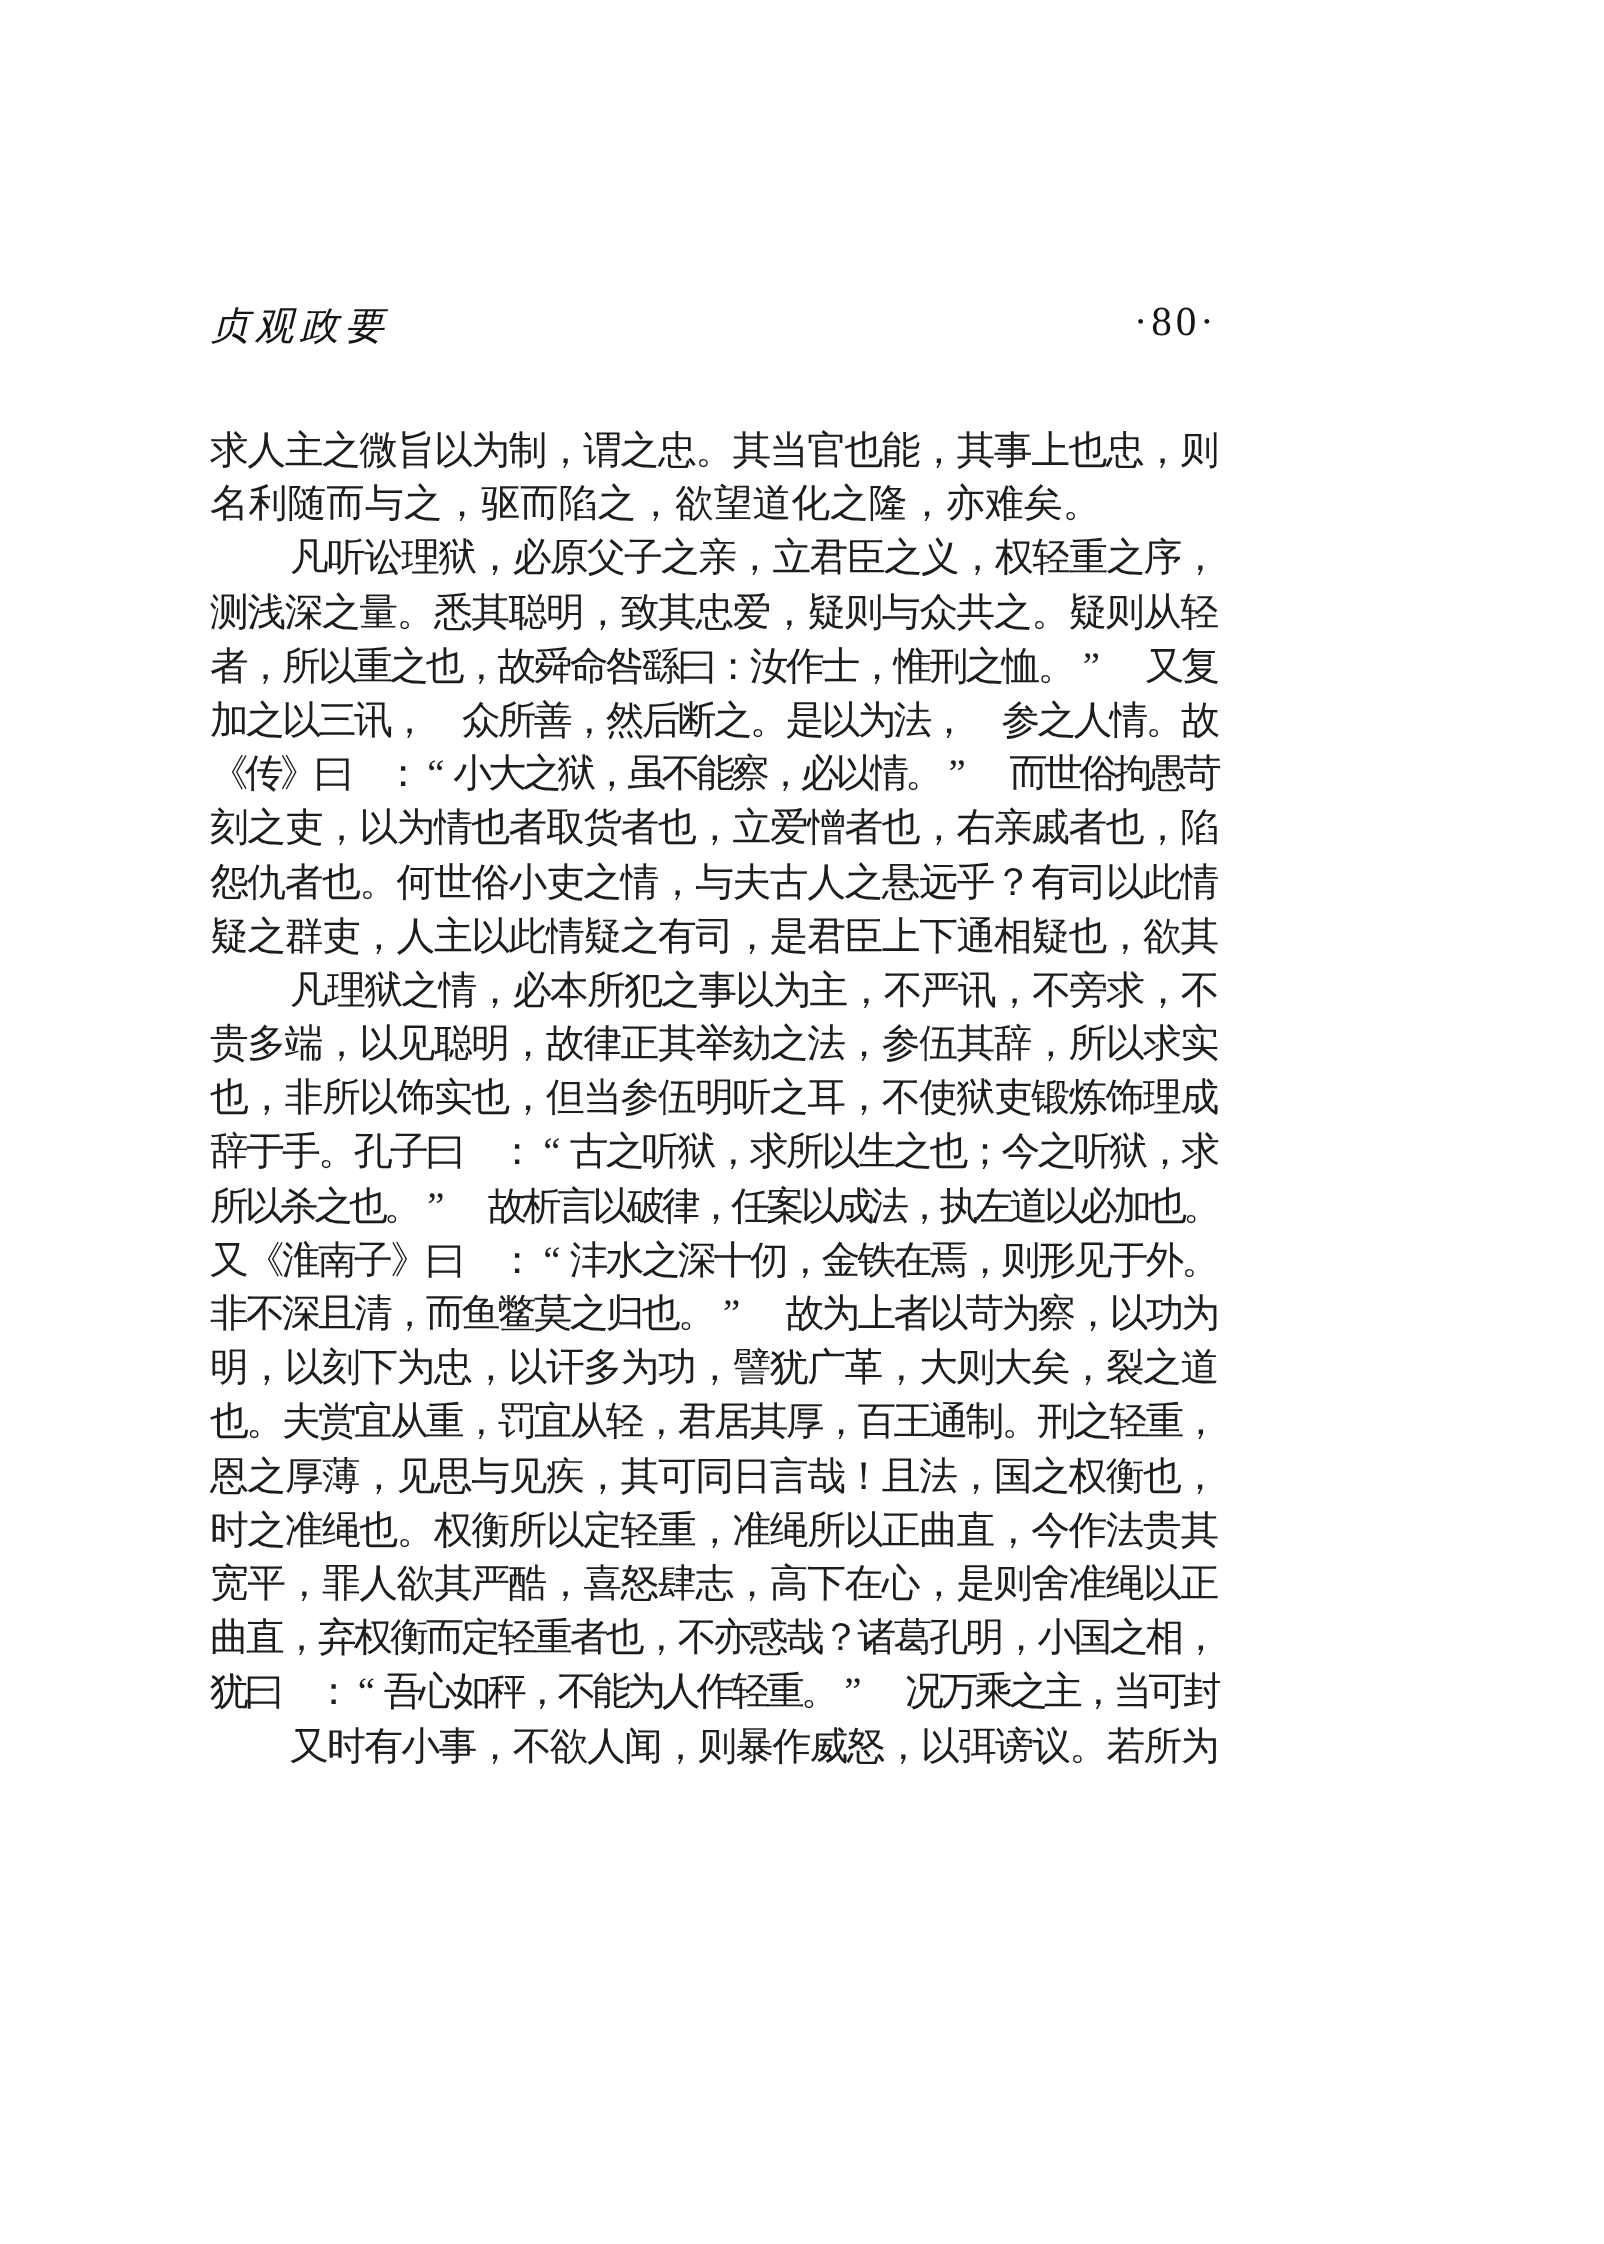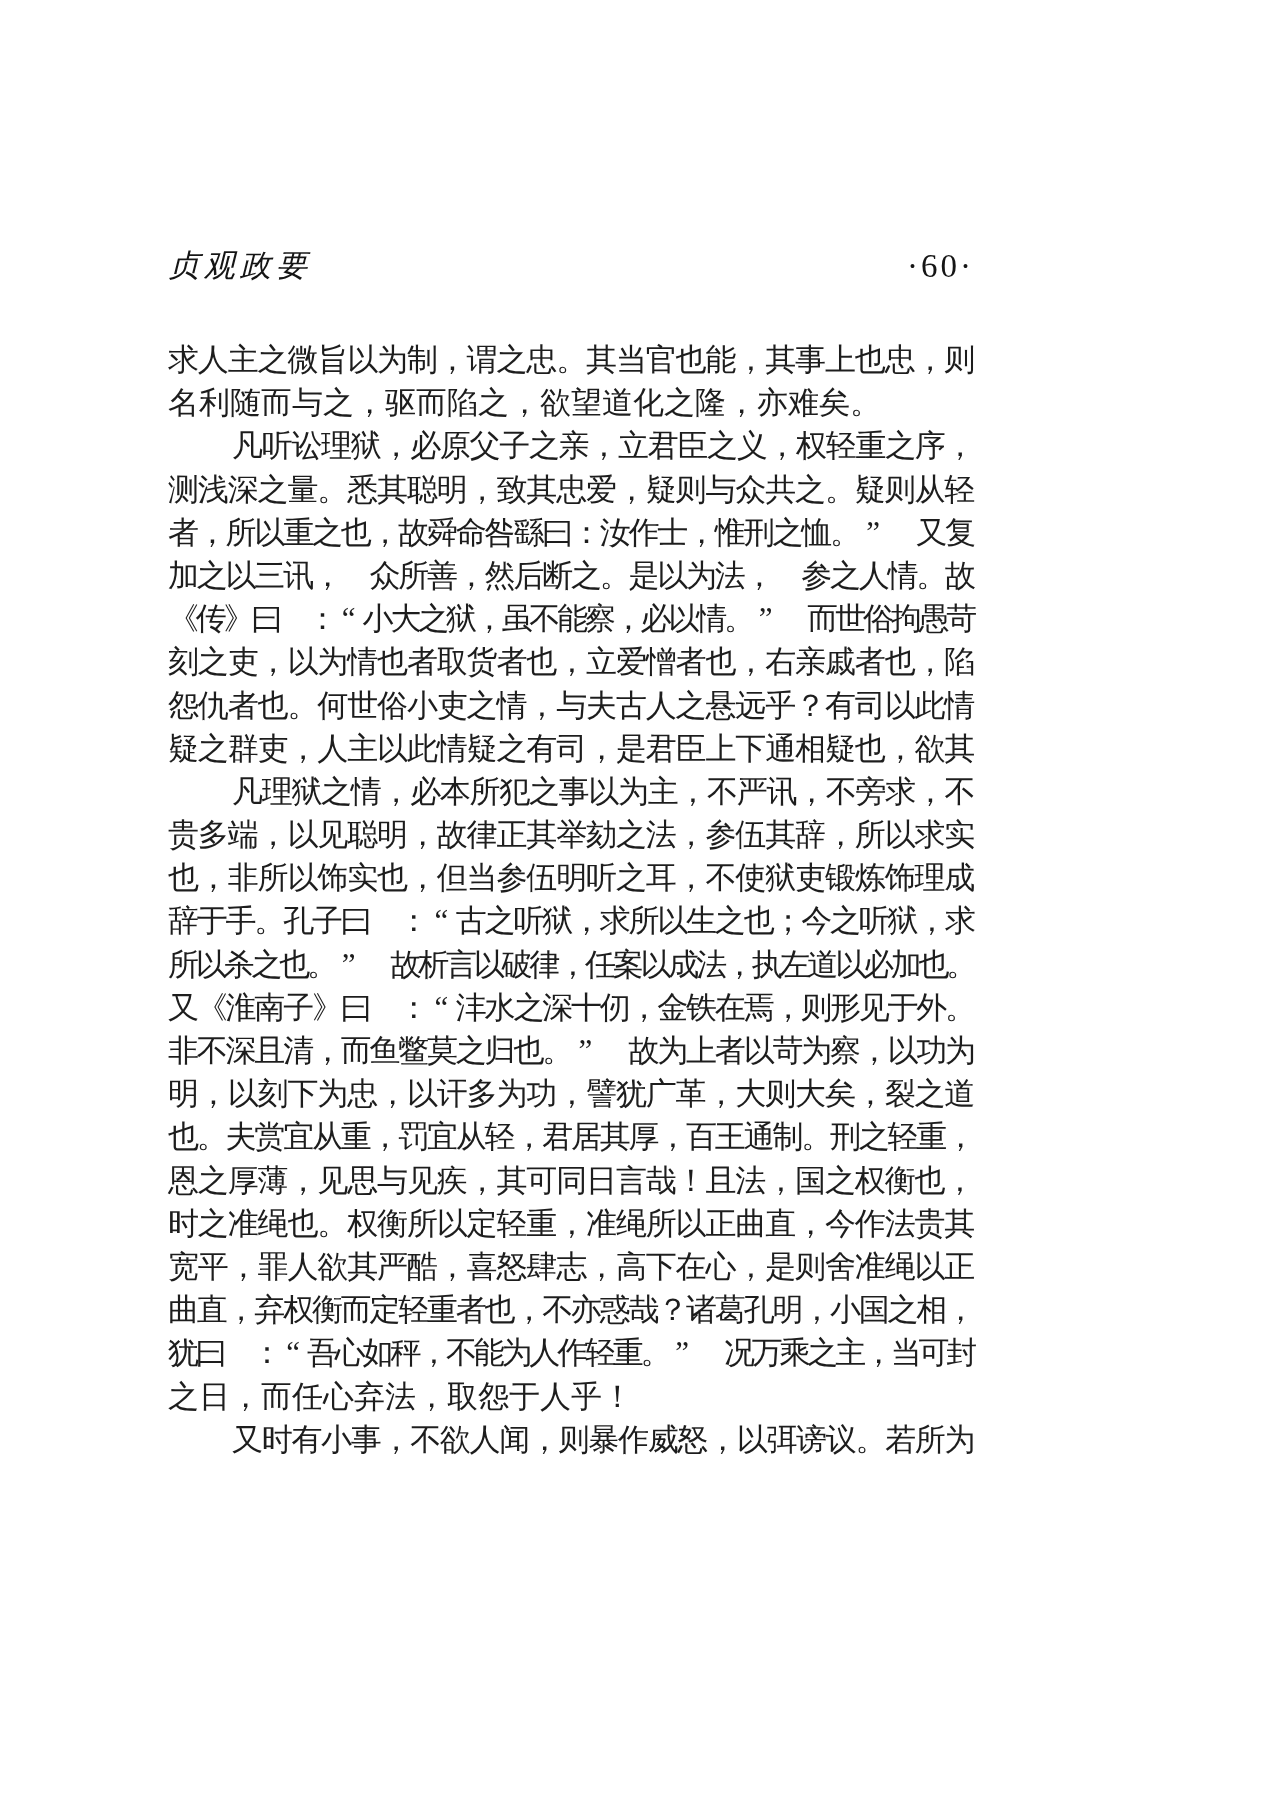--- a/index.html
+++ b/index.html
@@ -18,21 +18,21 @@
     background: #ffffff;
   }
   .header {
     position: absolute;
     left: 168px;
     top: 240px;
     width: 806px;
     height: 52px;
     display: flex;
     justify-content: space-between;
-    align-items: center;
+    align-items: flex-start;
   }
   .book-title {
     font-size: 31px;
     font-style: italic;
     letter-spacing: 5px;
     color: #151515;
   }
   .page-number {
     font-size: 33px;
     letter-spacing: 3px;
@@ -63,21 +63,21 @@
   }
   .line.indent.fill { padding-left: 64px; }
   .line.indent:not(.fill) { text-indent: 64px; }
 </style>
 </head>
 <body>
 
 <div class="page">
   <div class="header">
     <span class="book-title">贞观政要</span>
-    <span class="page-number">·60·</span>
+    <span class="page-number">·80·</span>
   </div>
   <div class="body-text">
       <div class="line fill">
         <span class="ch">求</span>
         <span class="ch">人</span>
         <span class="ch">主</span>
         <span class="ch">之</span>
         <span class="ch">微</span>
         <span class="ch">旨</span>
         <span class="ch">以</span>
@@ -743,21 +743,20 @@
         <span class="ch">况</span>
         <span class="ch">万</span>
         <span class="ch">乘</span>
         <span class="ch">之</span>
         <span class="ch">主</span>
         <span class="ch">，</span>
         <span class="ch">当</span>
         <span class="ch">可</span>
         <span class="ch">封</span>
       </div>
-      <div class="line">之日，而任心弃法，取怨于人乎！</div>
       <div class="line indent fill">
         <span class="ch">又</span>
         <span class="ch">时</span>
         <span class="ch">有</span>
         <span class="ch">小</span>
         <span class="ch">事</span>
         <span class="ch">，</span>
         <span class="ch">不</span>
         <span class="ch">欲</span>
         <span class="ch">人</span>

